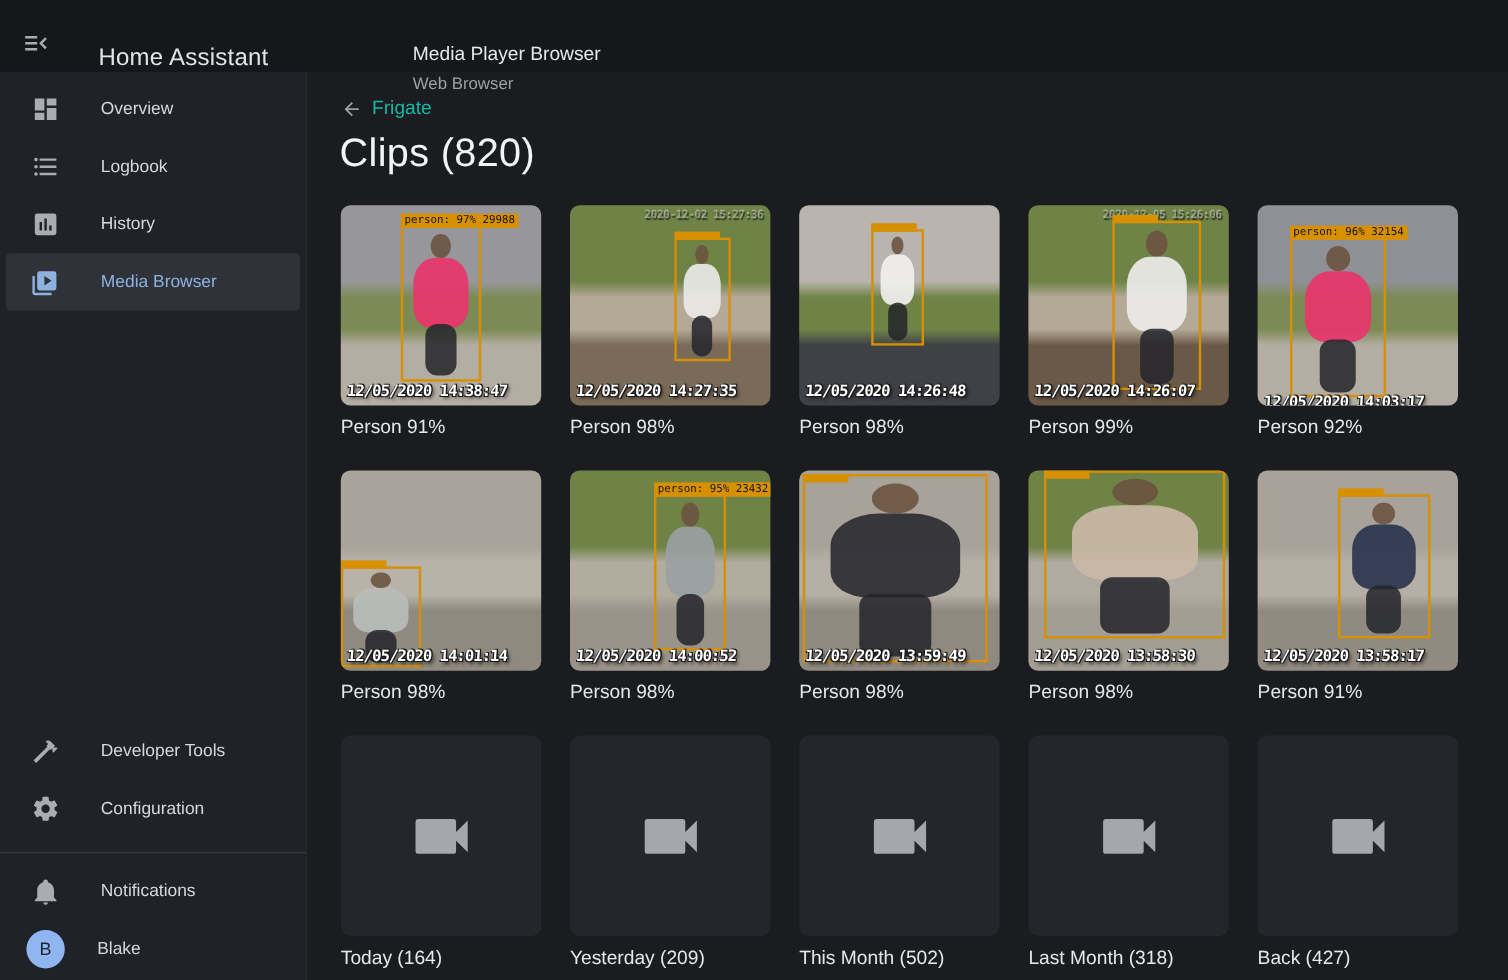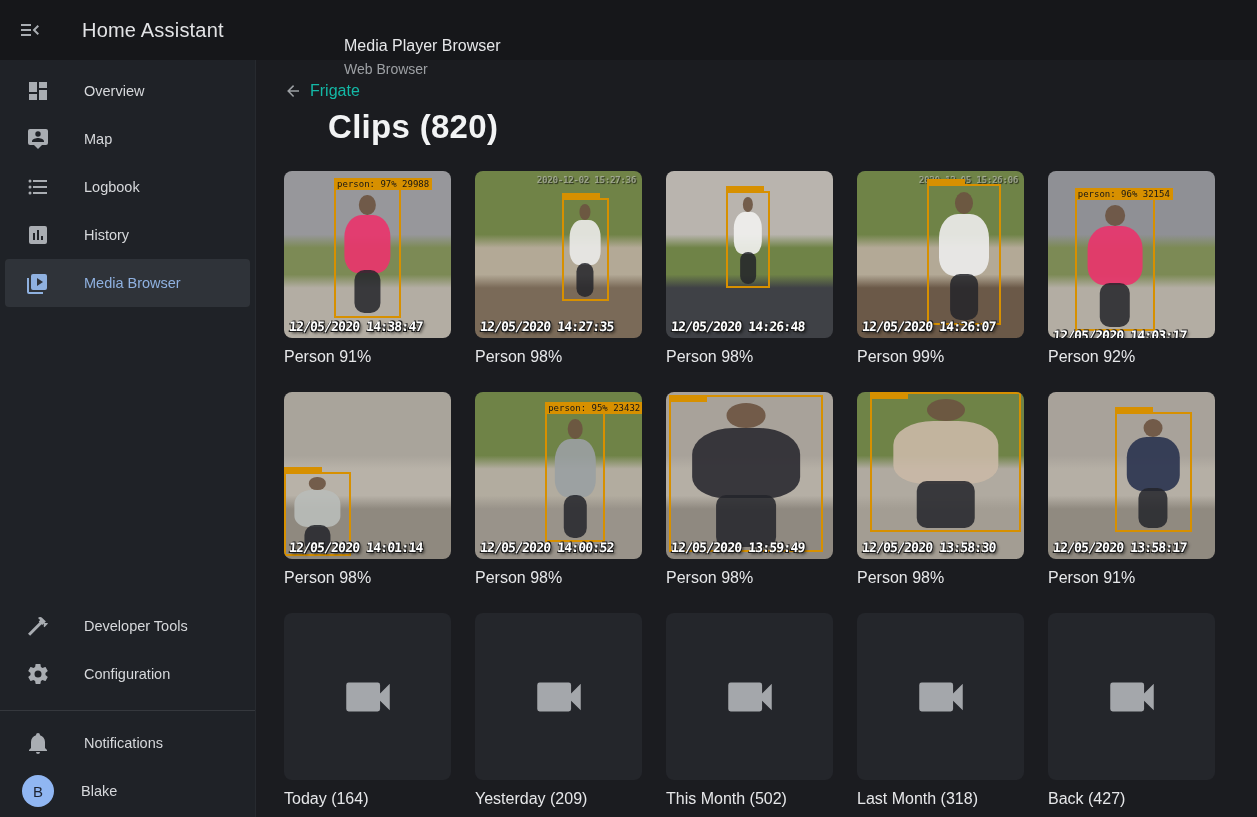--- a/index.html
+++ b/index.html
@@ -1,21 +1,21 @@
 <!DOCTYPE html>
 <html><head>
 <meta charset="utf-8">
 <style>
   * { margin:0; padding:0; box-sizing:border-box; }
   html,body { width:1257px; height:817px; overflow:hidden; background:#1b1c20;
               font-family:"Liberation Sans", sans-serif; }
 
   
   .app-bar { position:absolute; top:0; left:0; width:1257px; height:60px;
-             background:#16171a; display:flex; align-items:center; z-index:5; }
+             background:#16171a; display:flex; align-items:flex-end; z-index:5; }
   .menu-btn { width:48px; height:48px; margin-left:6px; display:flex; align-items:center;
               justify-content:center; cursor:pointer; color:#a9adb2; }
   .app-title { color:#e2e3e5; font-size:20px; margin-left:28px; letter-spacing:.2px; }
   .center-head { position:absolute; left:344px; top:8px; }
   .center-head .t1 { color:#e6e7e9; font-size:16px; font-weight:500; line-height:24px;margin-top:26px; }
   .center-head .t2 { color:#9da0a4; font-size:14px; line-height:18px; margin-top:2px; }
   .choose-player { position:absolute; right:16px; top:0; height:60px; display:flex;
                    align-items:center; color:#dcdee1; font-size:14px; font-weight:500;
                    letter-spacing:1.1px; cursor:pointer; padding:0 8px; }
 
@@ -41,22 +41,22 @@
             justify-content:center; margin-left:17px; flex:none; }
   .profile-item .nav-label { margin-left:27px; font-size:14.5px; font-weight:500; color:#d6d8db; }
 
   
   .main { position:absolute; top:60px; left:257px; width:1000px; height:757px;
           background:#1b1c20; overflow:hidden; }
   .breadcrumb { position:absolute; top:22px; left:27px; display:flex; align-items:center;
                 cursor:pointer; color:#14b8a6; }
   .breadcrumb .arr { width:18px; height:18px; color:#9da0a4; margin-right:8px; display:flex; }
   .breadcrumb .bc-label { font-size:16px; }
-  .page-title { position:absolute; top:48px; left:26px; font-size:33px; font-weight:700;
-                color:#f2f3f4; letter-spacing:.3px;margin-left:45px; }
+  .page-title { position:absolute; top:48px; left:26px; font-size:33px; font-weight:400;
+                color:#f2f3f4; letter-spacing:.3px; }
 
   .grid { position:absolute; top:111px; left:27px; width:940px;
           display:grid; grid-template-columns:repeat(5,167px); column-gap:24px; row-gap:26px; }
   .cell { width:167px; cursor:pointer; }
   .thumb { position:relative; width:167px; height:167px; border-radius:8px; overflow:hidden; }
   .cell-label { margin-top:9px; font-size:16px; color:#e6e7e9; line-height:19px;
                 white-space:nowrap; }
 
   .bbox { position:absolute; border:2px solid #d79000; }
   .chip { position:absolute; left:-2px; top:0; transform:translateY(-100%);
@@ -106,28 +106,20 @@
     <span class="nav-icon">
           <svg width="24" height="24" viewBox="0 0 24 24">
             <path fill="currentColor" d="M13,3V9H21V3M13,21H21V11H13M3,21H11V15H3M3,13H11V3H3V13Z"></path>
           </svg>
         </span>
     <span class="nav-label">Overview</span>
   </div>
       <div class="nav-item">
     <span class="nav-icon">
           <svg width="24" height="24" viewBox="0 0 24 24">
-            <path fill="currentColor" d="M20,2H4A2,2 0 0,0 2,4V16A2,2 0 0,0 4,18H8L12,22L16,18H20A2,2 0 0,0 22,16V4A2,2 0 0,0 20,2M12,4.3A2.7,2.7 0 0,1 14.7,7A2.7,2.7 0 0,1 12,9.7A2.7,2.7 0 0,1 9.3,7A2.7,2.7 0 0,1 12,4.3M18,15H6V14.1C6,12.1 10,11 12,11C14,11 18,12.1 18,14.1V15Z"></path>
-          </svg>
-        </span>
-    <span class="nav-label">Map</span>
-  </div>
-      <div class="nav-item">
-    <span class="nav-icon">
-          <svg width="24" height="24" viewBox="0 0 24 24">
             <path fill="currentColor" d="M7,5H21V7H7V5M7,13V11H21V13H7M4,4.5A1.5,1.5 0 0,1 5.5,6A1.5,1.5 0 0,1 4,7.5A1.5,1.5 0 0,1 2.5,6A1.5,1.5 0 0,1 4,4.5M4,10.5A1.5,1.5 0 0,1 5.5,12A1.5,1.5 0 0,1 4,13.5A1.5,1.5 0 0,1 2.5,12A1.5,1.5 0 0,1 4,10.5M7,19V17H21V19H7M4,16.5A1.5,1.5 0 0,1 5.5,18A1.5,1.5 0 0,1 4,19.5A1.5,1.5 0 0,1 2.5,18A1.5,1.5 0 0,1 4,16.5Z"></path>
           </svg>
         </span>
     <span class="nav-label">Logbook</span>
   </div>
       <div class="nav-item">
     <span class="nav-icon">
           <svg width="24" height="24" viewBox="0 0 24 24">
             <path fill="currentColor" d="M19,3H5A2,2 0 0,0 3,5V19A2,2 0 0,0 5,21H19A2,2 0 0,0 21,19V5A2,2 0 0,0 19,3M9,17H7V10H9V17M13,17H11V7H13V17M17,17H15V13H17V17Z"></path>
           </svg>

